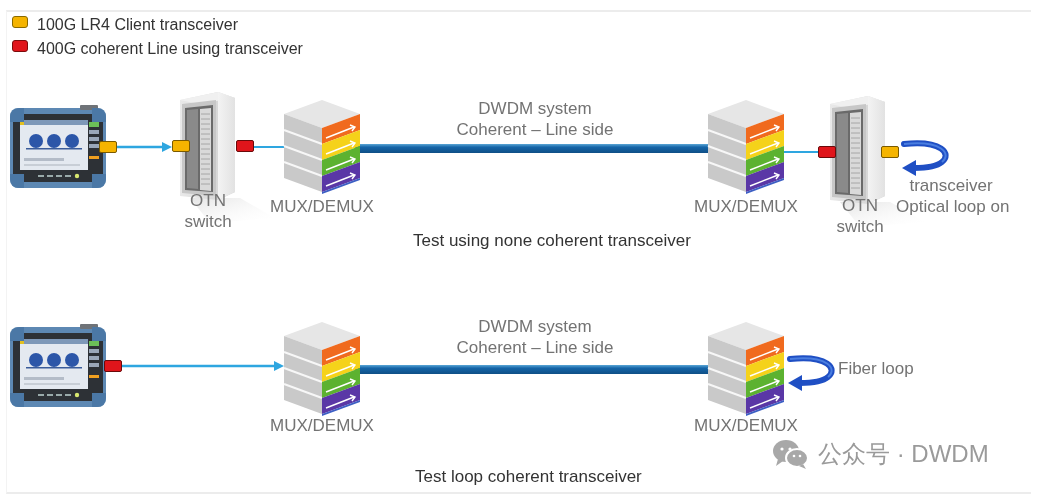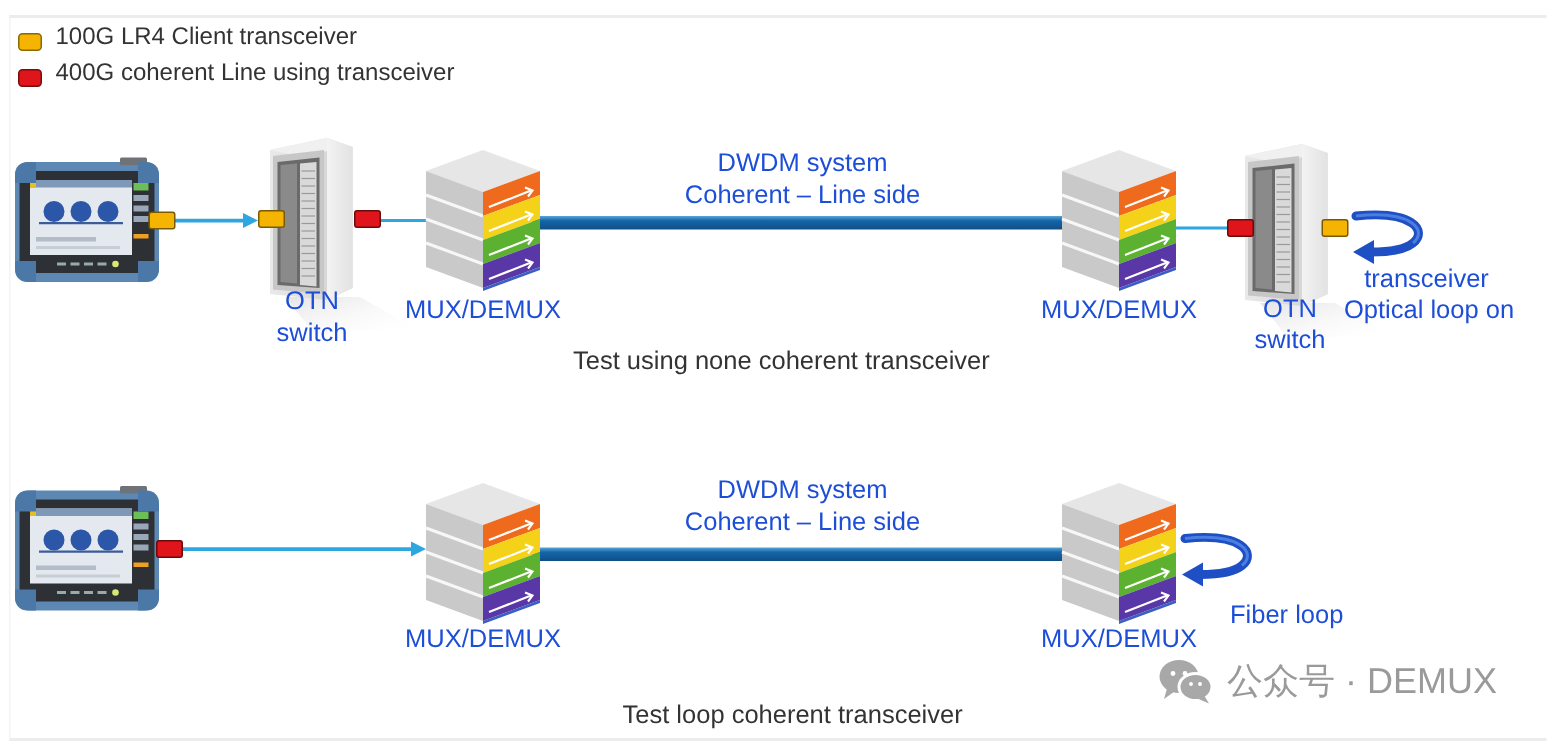--- a/index.html
+++ b/index.html
@@ -1,22 +1,22 @@
 <!DOCTYPE html>
 <html><head>
   <meta charset="utf-8">
   <style>
     html, body { margin: 0; padding: 0; background: #ffffff; }
     body { width: 1039px; height: 496px; position: relative; overflow: hidden;
            font-family: "Liberation Sans", "DejaVu Sans", sans-serif; color: #222; }
     .frame { position: absolute; left: 6px; top: 10px; width: 1024px; height: 480px;
              border-top: 2px solid #ececec; border-bottom: 2px solid #ececec; border-left: 1px solid #f3f3f3; }
-    .legend-row { position: absolute; left: 12px; display: flex; align-items: flex-end; font-size: 16px; color: #333; }
+    .legend-row { position: absolute; left: 12px; display: flex; align-items: flex-start; font-size: 16px; color: #333; }
     .legend-swatch { width: 16px; height: 12px; border-radius: 3px; margin-right: 9px; box-sizing: border-box; }
-    .lbl { position: absolute; font-size: 17px; color: #1d4ed8; text-align: center; white-space: nowrap; line-height: 21px; }
+    .lbl { position: absolute; font-size: 17px; color: #737373; text-align: center; white-space: nowrap; line-height: 21px; }
     .caption { position: absolute; font-size: 17px; color: #333; white-space: nowrap; }
     .xcvr { position: absolute; width: 18px; height: 12px; border-radius: 2px; box-sizing: border-box; }
     .watermark { position: absolute; font-size: 24px; color: #9a9a9a; white-space: nowrap; display: flex; align-items: center; }
     svg { position: absolute; overflow: visible; }
   </style>
 </head>
 <body>
 
 <div class="frame"></div>
 
@@ -190,21 +190,21 @@
 </div>
 
 <svg style="left:902px;top:140px;" width="50" height="40">
   <use href="#loop"></use>
 </svg>
 <div class="lbl" style="left:896px;top:175px;width:110px;">
   <div>transceiver</div>
   <div>Optical loop on</div>
 </div>
 
-<div class="caption" style="left:382px;top:231px;">Test using none coherent transceiver</div>
+<div class="caption" style="left:413px;top:231px;">Test using none coherent transceiver</div>
 
 <svg style="left:0;top:0;" width="1039" height="496">
   <line x1="122" y1="366" x2="280" y2="366" stroke="#2ea6e0" stroke-width="2.5"></line>
   <path d="M274 361 L284 366 L274 371 Z" fill="#2ea6e0"></path>
 </svg>
 <svg style="left:0;top:0;" width="1039" height="496">
   <rect x="355" y="365" width="360" height="9" fill="url(#dwdmGrad)"></rect>
 </svg>
 
 <svg style="left:10px;top:327px;" width="96" height="80">
@@ -223,29 +223,29 @@
 </div>
 
 <svg style="left:708px;top:322px;" width="80" height="96">
   <use href="#mux"></use>
 </svg>
 <div class="lbl" style="left:686px;top:415px;width:120px;">MUX/DEMUX</div>
 
 <svg style="left:788px;top:355px;" width="50" height="40">
   <use href="#loop"></use>
 </svg>
-<div class="lbl" style="left:820px;top:358px;text-align:left;margin-top:41px;">Fiber loop</div>
+<div class="lbl" style="left:838px;top:358px;text-align:left;">Fiber loop</div>
 
 <div class="caption" style="left:415px;top:467px;">Test loop coherent transceiver</div>
 
 <div class="watermark" style="left:772px;top:438px;">
   <svg style="position:relative;margin-right:8px;" width="38" height="30" viewBox="0 0 38 30">
     <ellipse cx="14" cy="12" rx="13" ry="11" fill="#a8a8a8"></ellipse>
     <path d="M6 20 L4 27 L11 22 Z" fill="#a8a8a8"></path>
     <ellipse cx="25" cy="19" rx="11" ry="9" fill="#a8a8a8" stroke="#ffffff" stroke-width="2"></ellipse>
     <path d="M31 25 L34 30 L27 27 Z" fill="#a8a8a8"></path>
     <circle cx="10" cy="10" r="1.6" fill="#fff"></circle>
       <circle cx="18" cy="10" r="1.6" fill="#fff"></circle>
     <circle cx="22" cy="17" r="1.3" fill="#fff"></circle>
       <circle cx="28" cy="17" r="1.3" fill="#fff"></circle>
   </svg>
-  <span>公众号 · DEMUX</span>
+  <span>公众号 · DWDM</span>
 </div>
 
 </body></html>

